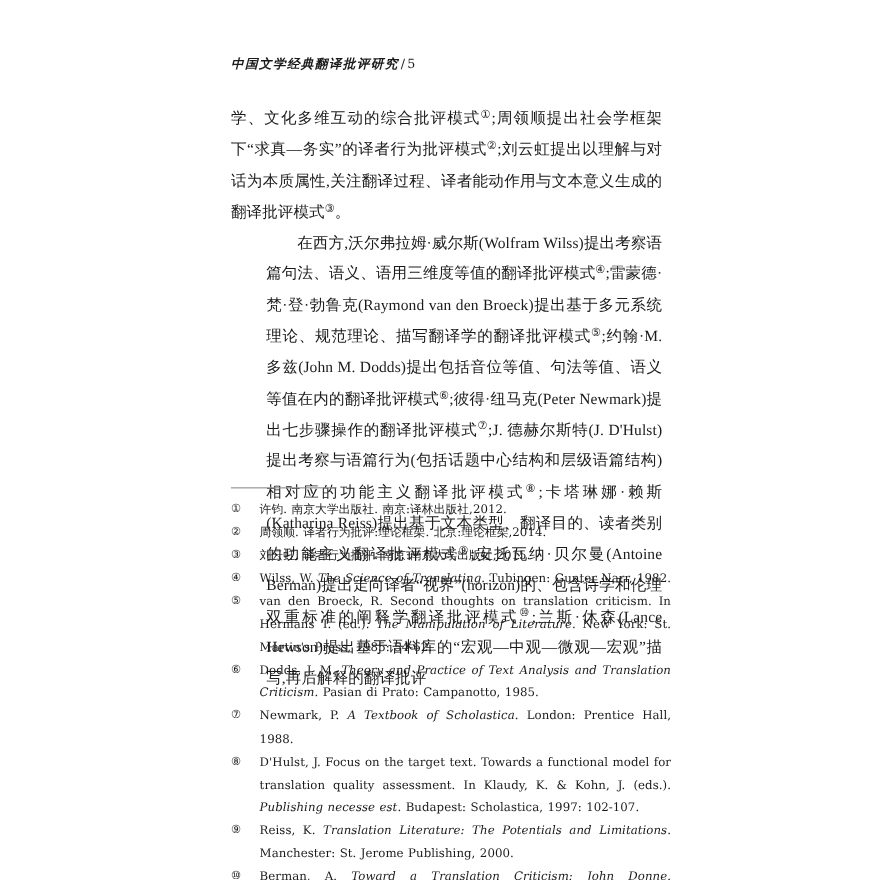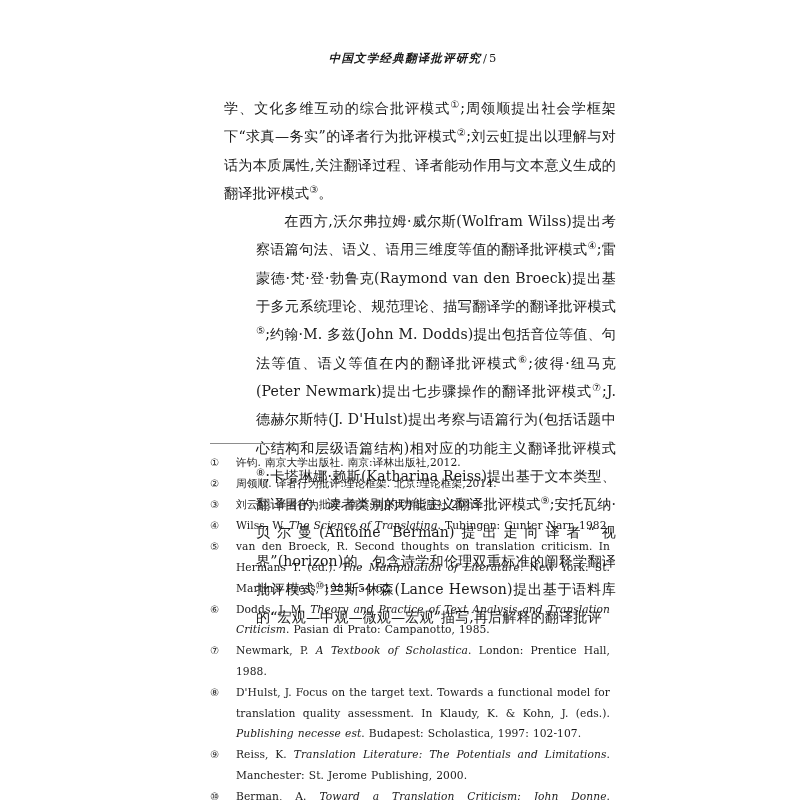--- a/index.html
+++ b/index.html
@@ -18,21 +18,21 @@
     color: #1a1a1a;
     -webkit-font-smoothing: antialiased;
   }
 
   
   .runhead {
     position: absolute;
     top: 50px;
     left: 210px;
     width: 405px;
-    text-align: center;
+    text-align: left;
     font-size: 11.5px;
     line-height: 16px;
     letter-spacing: 0.6px;
     font-weight: 700;
     font-family: "DejaVu Serif", "Liberation Serif", serif;
     white-space: nowrap;
   }
   .runhead .rh-title {
     font-style: italic;
     font-weight: 700;
@@ -48,22 +48,23 @@
     font-style: normal;
     font-weight: 400;
     letter-spacing: 0;
     padding-left: 2px;
   }
 
   
   .body-col {
     position: absolute;
     top: 94px;
-    left: 224px;
+    left: 210px;
     width: 392px;
+    font-family: Liberation Serif, serif;
   }
   .para {
     font-size: 14.1px;
     line-height: 28.3px;
     text-align: justify;
     text-justify: inter-ideograph;
     margin: 0;
     letter-spacing: 0.1px;
     text-align-last: left;
   }

